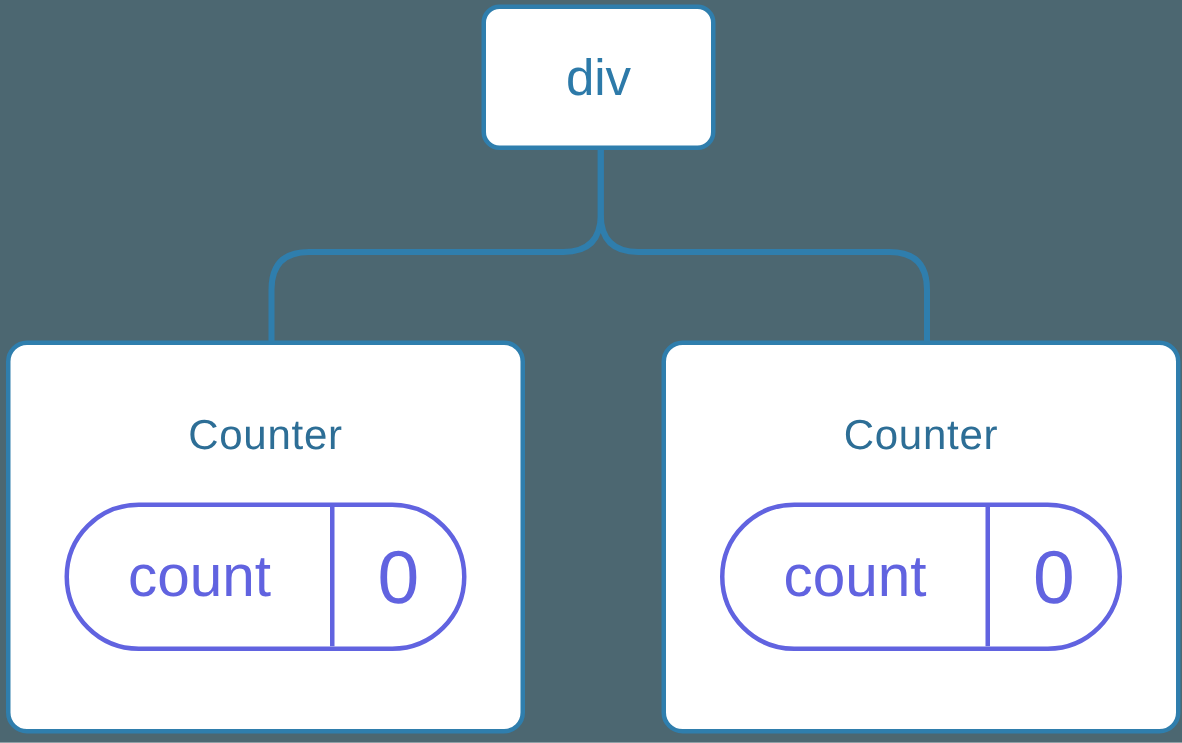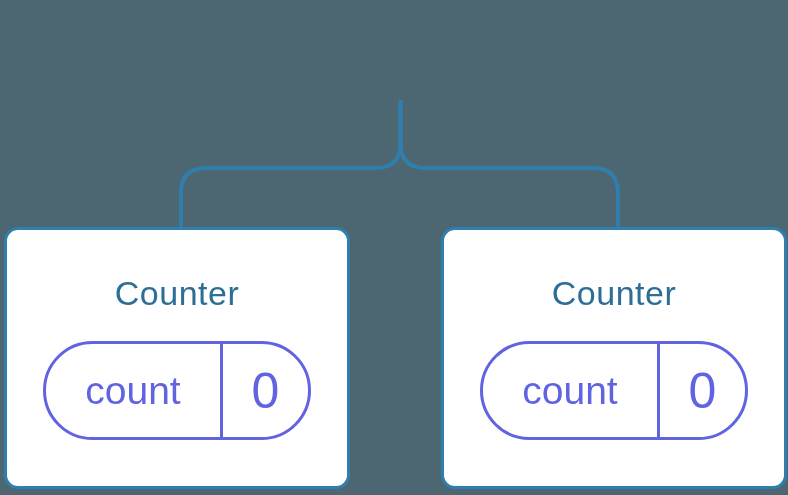--- a/index.html
+++ b/index.html
@@ -57,21 +57,21 @@
     width: 346px; height: 262px;
     border-radius: 14px;
     display: flex;
     flex-direction: column;
     align-items: center;
   }
   .component-node.left  { left: 4px;  }
   .component-node.right { left: 441px; }
   .component-title {
     margin-top: 46px;
-    font-size: 34px;
+    font-size: 28px;
     font-weight: 500;
     line-height: 1;
     color: var(--component-title);
     letter-spacing: 0.5px;
   }
   .state-pill {
     margin-top: 31px;
     width: 268px; height: 99px;
     border: 3px solid var(--state-accent);
     border-radius: 50px;
@@ -109,20 +109,23 @@
 </head>
 <body>
 
 <div class="canvas">
 
   <svg class="connector-svg" viewBox="0 0 788 495" xmlns="http://www.w3.org/2000/svg">
     <path d="M 400.5 100 L 400.5 143 Q 400.5 168 375.5 168 L 206 168 Q 181 168 181 193 L 181 228"></path>
     <path d="M 400.5 100 L 400.5 143 Q 400.5 168 425.5 168 L 593 168 Q 618 168 618 193 L 618 228"></path>
   </svg>
 
+  <div class="node root-node">
+    <span class="root-label">div</span>
+  </div>
 
   <div class="node component-node left">
     <div class="component-title">Counter</div>
     <div class="state-pill">
       <div class="state-name-cell">
         <span class="state-name">count</span>
       </div>
       <div class="state-value-cell">
         <span class="state-value">0</span>
       </div>

